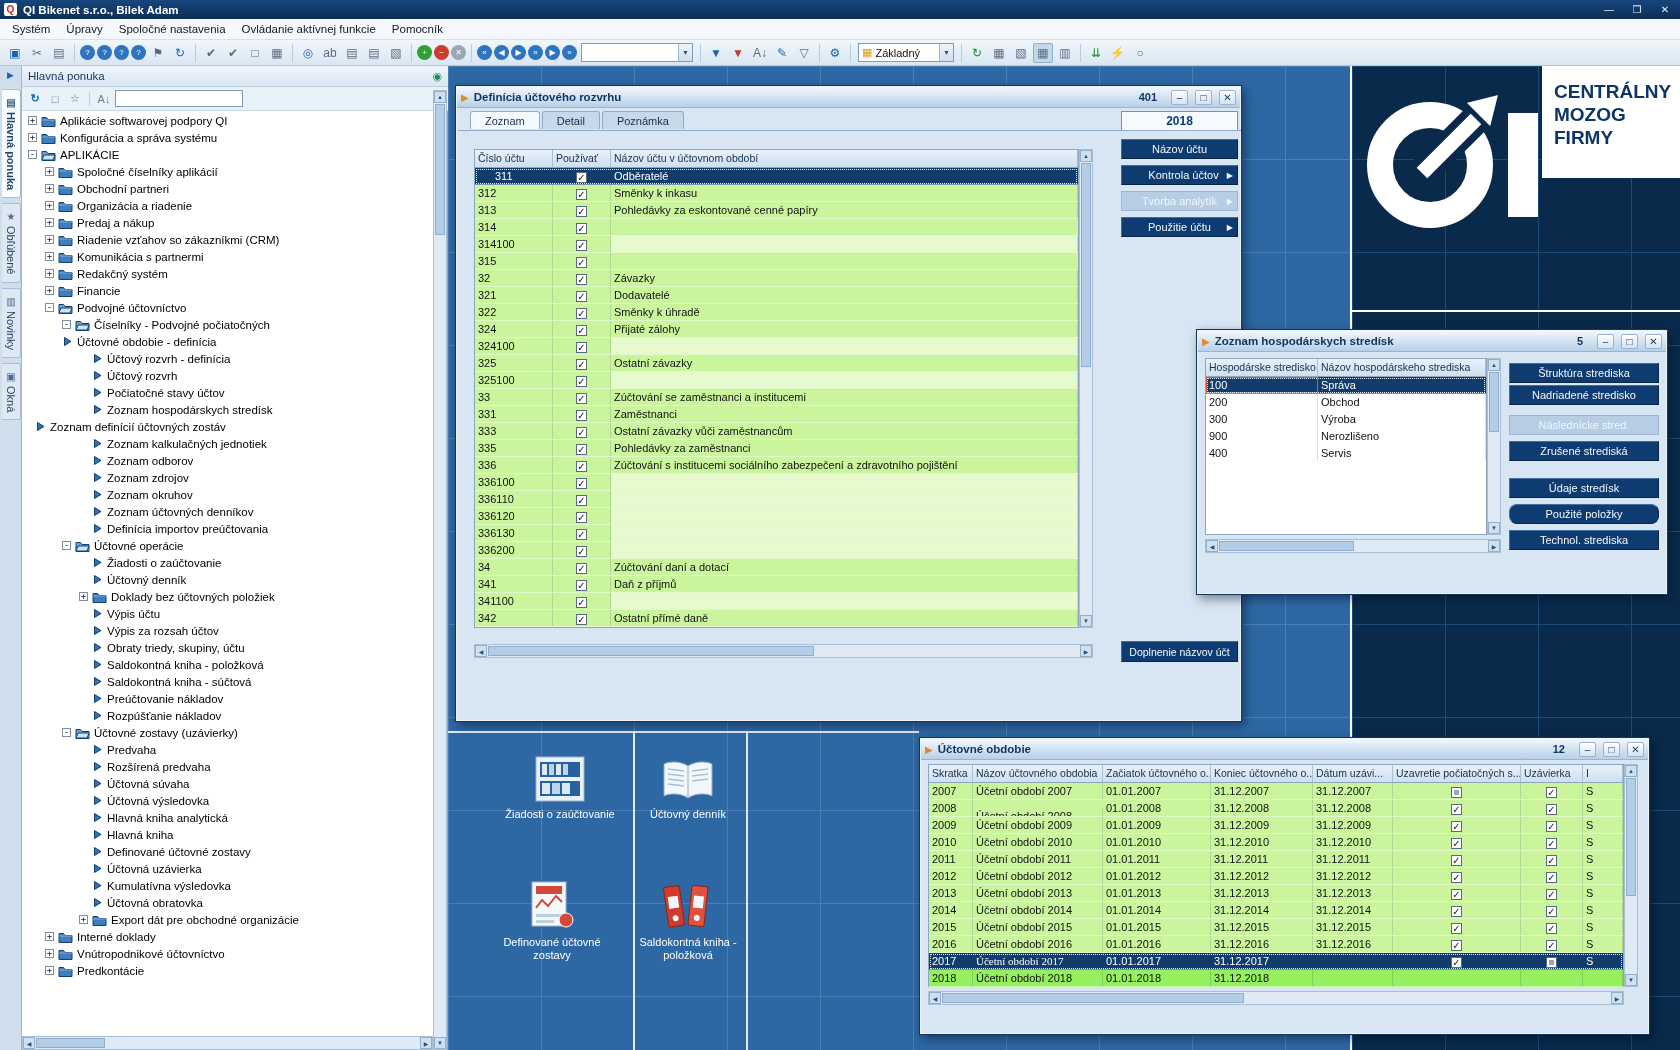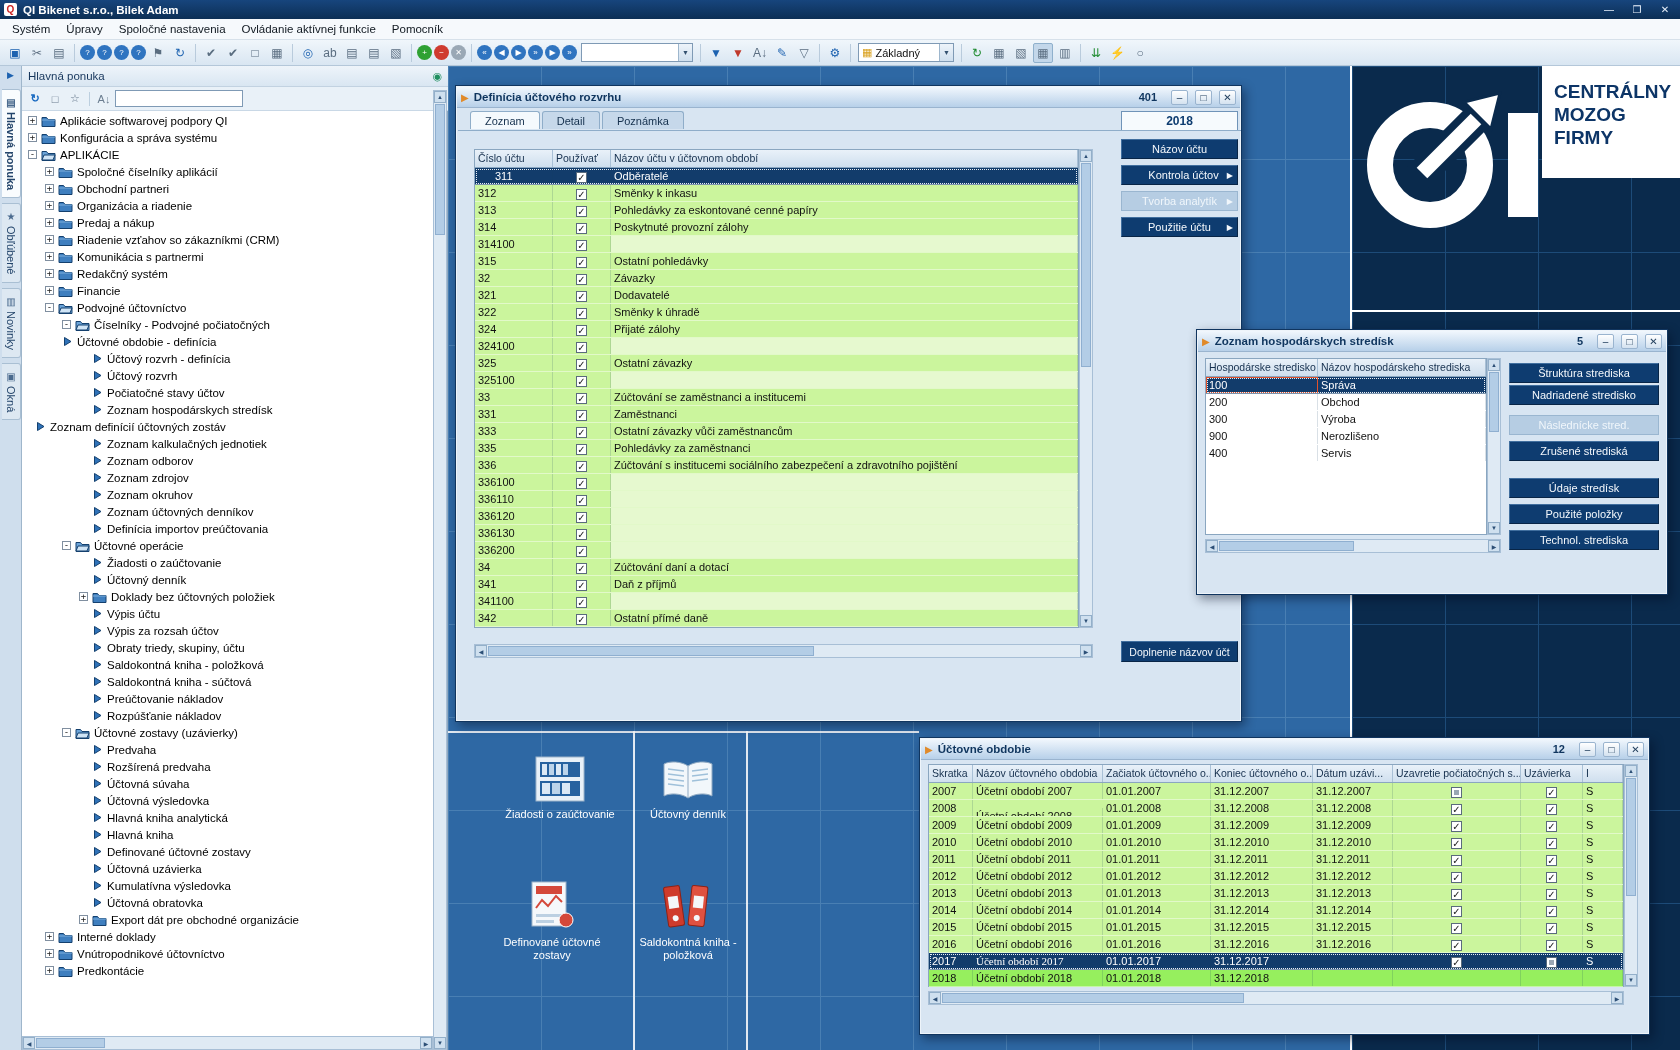--- a/index.html
+++ b/index.html
@@ -845,31 +845,29 @@
         <div class="tc" style="width: 467px;">Směnky k inkasu</div>
       </div>
       <div class="trow green">
         <div class="tc" style="width: 78px;">313</div>
         <div class="tc center" style="width: 58px;"><span class="cbx">✓</span></div>
         <div class="tc" style="width: 467px;">Pohledávky za eskontované cenné papíry</div>
       </div>
       <div class="trow green">
         <div class="tc" style="width: 78px;">314</div>
         <div class="tc center" style="width: 58px;"><span class="cbx">✓</span></div>
-        <div class="tc" style="width: 467px;">Poskytnuté provozní zálohy</div>
       </div>
       <div class="trow green">
         <div class="tc" style="width: 78px;">314100</div>
         <div class="tc center" style="width: 58px;"><span class="cbx">✓</span></div>
         <div class="tc pale" style="width: 467px;"></div>
       </div>
       <div class="trow green">
         <div class="tc" style="width: 78px;">315</div>
         <div class="tc center" style="width: 58px;"><span class="cbx">✓</span></div>
-        <div class="tc" style="width: 467px;">Ostatní pohledávky</div>
       </div>
       <div class="trow green">
         <div class="tc" style="width: 78px;">32</div>
         <div class="tc center" style="width: 58px;"><span class="cbx">✓</span></div>
         <div class="tc" style="width: 467px;">Závazky</div>
       </div>
       <div class="trow green">
         <div class="tc" style="width: 78px;">321</div>
         <div class="tc center" style="width: 58px;"><span class="cbx">✓</span></div>
         <div class="tc" style="width: 467px;">Dodavatelé</div>
@@ -1026,21 +1024,21 @@
     <div class="sb" style="left: 8px; top: 209px; width: 296px; height: 14px;">
       <div class="ar" style="left: 0px; top: 0px;">◀</div>
       <div class="thm" style="top: 1px; left: 13px; height: 10px; width: 135px;"></div>
       <div class="ar" style="right: 0px; top: 0px;">▶</div>
     </div>
     <div class="nbtn" style="left: 312px; top: 33px; width: 150px; height: 20px;">Štruktúra strediska</div>
     <div class="nbtn" style="left: 312px; top: 55px; width: 150px; height: 20px;">Nadriadené stredisko</div>
     <div class="nbtn disabled" style="left: 312px; top: 85px; width: 150px; height: 20px;">Následnícke stred.</div>
     <div class="nbtn" style="left: 312px; top: 111px; width: 150px; height: 20px;">Zrušené strediská</div>
     <div class="nbtn" style="left: 312px; top: 148px; width: 150px; height: 20px;">Údaje stredísk</div>
-    <div class="nbtn" style="left: 312px; top: 174px; width: 150px; height: 20px;">Použité položky</div>
+    <div class="nbtn" style="left: 312px; top: 174px; width: 150px; height: 20px; border-radius: 8px;">Použité položky</div>
     <div class="nbtn" style="left: 312px; top: 200px; width: 150px; height: 20px;">Technol. strediska</div>
   </div>
 
 <div class="win" id="win12" style="left:919px;top:737px;width:731px;height:298px;z-index:4">
   <div class="win-title">
     <span class="win-ico">▶</span>
     <span class="txt">Účtovné obdobie</span>
     <span class="sp"></span>
     <span class="win-num">12</span>
     <span class="win-cap">–</span>

